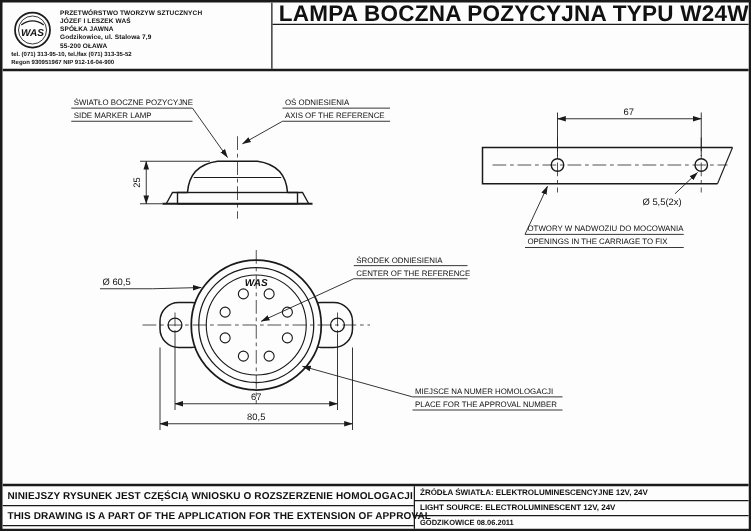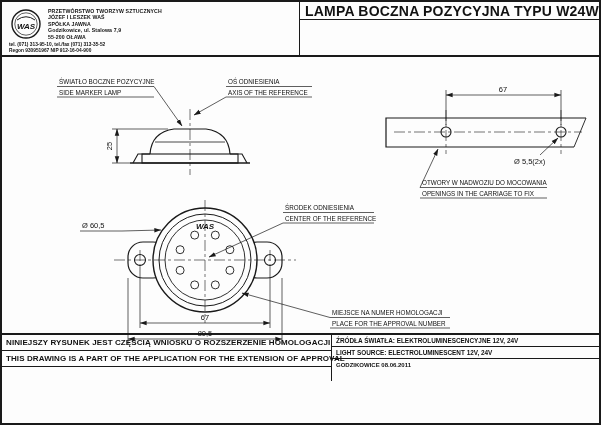--- a/index.html
+++ b/index.html
@@ -12,25 +12,25 @@
   .header{ display:flex; height:55px; border-bottom:2px solid #1a1a1a; }
   .company{ position:relative; width:299px; border-right:1.5px solid #1a1a1a; }
   .company-logo{ position:absolute; left:7px; top:5px; }
   .company-lines{ position:absolute; left:46px; top:6px; line-height:6.4px; }
   .company-lines span{ display:block; font-size:5.2px; font-weight:bold; letter-spacing:.1px; }
   .company-contact{ position:absolute; left:7px; top:40px; line-height:6px; }
   .company-contact span{ display:block; font-size:4.8px; font-weight:bold; }
   .titleblock{ flex:1; display:flex; flex-direction:column; }
   .title-row{
     height:18px; line-height:18px; padding-left:5px;
-    font-size:14px; font-weight:bold; letter-spacing:.2px;
+    font-size:18px; font-weight:bold; letter-spacing:.2px;
     border-bottom:1.5px solid #1a1a1a; white-space:nowrap;
   }
   
-  .drawing{ position:relative; height:276px; }
+  .drawing{ position:relative; height:330px; }
   svg text{ font-family:"Liberation Sans", sans-serif; fill:#111; }
   .lbl{ font-size:6.3px; }
   .dim{ font-size:7.5px; }
   .brand{ font-size:8px; font-weight:bold; font-style:italic; }
   .cl{ stroke:#1a1a1a; stroke-width:0.6; stroke-dasharray:11 3 3 3; fill:none; }
   .ul,.ldr{ stroke:#1a1a1a; stroke-width:0.7; fill:none; }
   
   .footer{ display:flex; height:48px; border-top:2px solid #1a1a1a; }
   .footer-left{ width:330px; border-right:1.5px solid #1a1a1a; }
   .f-row{

